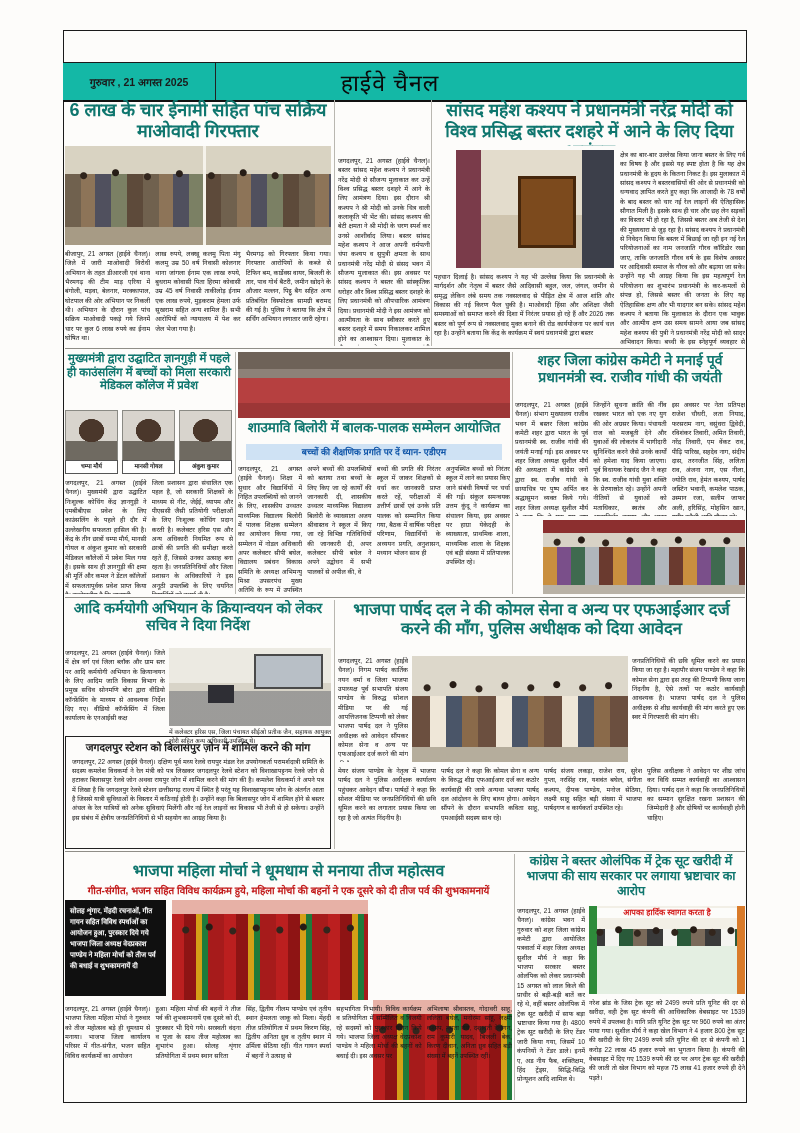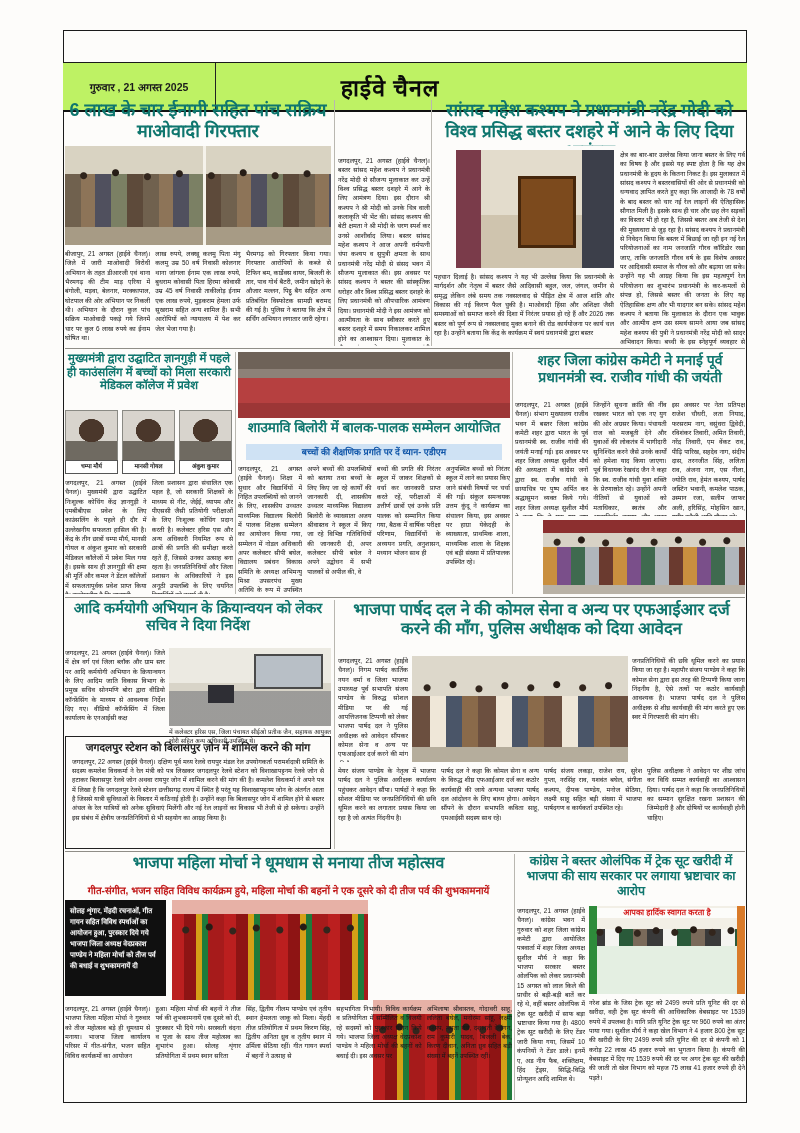--- a/index.html
+++ b/index.html
@@ -1,26 +1,26 @@
 <!DOCTYPE html>
 <html><head>
 <meta charset="utf-8">
 <style>
   html,body{margin:0;padding:0;background:#ffffff;}
   .page{position:relative;width:800px;height:1133px;background:#fdfcfa;overflow:hidden;
         font-family:"Liberation Sans",sans-serif;color:#1b1b1b;}
   .abs{position:absolute;box-sizing:border-box;}
   .frame{left:63px;top:30px;width:684px;height:1073px;border:1.6px solid #1a1a1a;}
   
-  .mast{left:63px;top:62px;width:684px;height:50px;border-top:1.3px solid #1a1a1a;
-        border-bottom:2.6px solid #111;background:#bef264;}
+  .mast{left:63px;top:62px;width:684px;height:40px;border-top:1.3px solid #1a1a1a;
+        border-bottom:2.6px solid #111;background:#14b8a6;}
   .mast-date{position:absolute;left:0;top:0;bottom:0;width:152px;border-right:1.4px solid #222;
         display:flex;align-items:center;justify-content:center;font-size:10.5px;font-weight:bold;}
   .mast-title{position:absolute;left:152px;right:182px;top:0;bottom:0;display:flex;align-items:center;
-        justify-content:center;font-size:23px;font-weight:bold;letter-spacing:1px;color:#0a0a0a;}
+        justify-content:center;font-size:23px;font-weight:normal;letter-spacing:1px;color:#0a0a0a;}
   .mast-right{position:absolute;right:0;top:0;bottom:0;width:180px;background:#3a4147;
         clip-path:polygon(20px 0,100% 0,100% 100%,0 100%);display:flex;align-items:center;
         justify-content:flex-end;padding-right:8px;gap:9px;}
   .mast-chev{position:absolute;left:27px;top:3px;bottom:3px;width:11px;background:#a2a9ae;
         transform:skewX(-22deg);}
   .mast-city{font-size:15px;font-weight:bold;color:#fff;z-index:2;}
   .mast-page{font-size:22px;font-weight:bold;color:#fff;border-left:2px solid #fff;
         padding-left:9px;line-height:1.2;z-index:2;}
   
   .vrule{position:absolute;width:1px;background:#b9b7b0;}
@@ -202,21 +202,21 @@
     <div class="bcol abs" style="left:294px;top:56px;width:113px;height:106px">जनप्रतिनिधियों की छवि धूमिल करने का प्रयास किया जा रहा है। महापौर संजय पाण्डेय ने कहा कि कोमल सेना द्वारा इस तरह की टिप्पणी किया जाना निंदनीय है, ऐसे तत्वों पर कठोर कार्यवाही आवश्यक है। भाजपा पार्षद दल ने पुलिस अधीक्षक से शीघ्र कार्यवाही की मांग करते हुए एक स्वर में गिरफ्तारी की मांग की।</div>
     <div class="cols abs" style="left:0;top:166px;width:407px;height:83px">
       <div class="bcol">मेयर संजय पाण्डेय के नेतृत्व में भाजपा पार्षद दल ने पुलिस अधीक्षक कार्यालय पहुंचकर आवेदन सौंपा। पार्षदों ने कहा कि सोशल मीडिया पर जनप्रतिनिधियों की छवि धूमिल करने का लगातार प्रयास किया जा रहा है जो अत्यंत निंदनीय है।</div>
       <div class="bcol">पार्षद दल ने कहा कि कोमल सेना व अन्य के विरुद्ध शीघ्र एफआईआर दर्ज कर कठोर कार्यवाही की जाये अन्यथा भाजपा पार्षद दल आंदोलन के लिए बाध्य होगा। आवेदन सौंपने के दौरान सभापति कविता साहू, एमआईसी सदस्य साथ रहे।</div>
       <div class="bcol">पार्षद संजय लकड़ा, राजेश राय, सुरेश गुप्ता, नरसिंह राव, यशवंत बघेल, संगीता कश्यप, दीपक पाण्डेय, मनोज सेठिया, लक्ष्मी साहू सहित बड़ी संख्या में भाजपा पार्षदगण व कार्यकर्ता उपस्थित रहे।</div>
       <div class="bcol">पुलिस अधीक्षक ने आवेदन पर शीघ्र जांच कर विधि सम्मत कार्यवाही का आश्वासन दिया। पार्षद दल ने कहा कि जनप्रतिनिधियों का सम्मान सुरक्षित रखना प्रशासन की जिम्मेदारी है और दोषियों पर कार्यवाही होनी चाहिए।</div>
     </div>
   </div>
 
   <div class="abs" style="left:65px;top:854px;width:447px;height:246px">
-    <div class="hl abs" style="left:0;top:0;width:447px;height:28px;font-size:16px">भाजपा महिला मोर्चा ने धूमधाम से मनाया तीज महोत्सव</div>
+    <div class="hl abs" style="left:0;top:8px;width:447px;height:28px;font-size:16px">भाजपा महिला मोर्चा ने धूमधाम से मनाया तीज महोत्सव</div>
     <div class="subhead-red abs" style="left:0;top:29px;width:447px;height:15px">गीत-संगीत, भजन सहित विविध कार्यक्रम हुये, महिला मोर्चा की बहनों ने एक दूसरे को दी तीज पर्व की शुभकामनायें</div>
     <div class="blackbox abs" style="left:0;top:46px;width:101px;height:96px">सोलह शृंगार, मेंहदी रचनाओं, गीत गायन सहित विविध स्पर्धाओं का आयोजन हुआ, पुरस्कार दिये गये भाजपा जिला अध्यक्ष वेदप्रकाश पाण्डेय ने महिला मोर्चा को तीज पर्व की बधाई व शुभकामनायें दी</div>
     <div class="photo photo-teej crowd abs" style="left:107px;top:46px;width:196px;height:100px"></div>
     <div class="photo photo-teej crowd abs" style="left:308px;top:46px;width:139px;height:100px"></div>
     <div class="cols abs" style="left:0;top:150px;width:447px;height:96px">
       <div class="bcol">जगदलपुर, 21 अगस्त (हाईवे चैनल)। भाजपा जिला महिला मोर्चा ने गुरुवार को तीज महोत्सव बड़े ही धूमधाम से मनाया। भाजपा जिला कार्यालय परिसर में गीत-संगीत, भजन सहित विविध कार्यक्रमों का आयोजन</div>
       <div class="bcol">हुआ। महिला मोर्चा की बहनों ने तीज पर्व की शुभकामनायें एक दूसरे को दी, पुरस्कार भी दिये गये। सरस्वती वंदना व पूजा के साथ तीज महोत्सव का शुभारंभ हुआ। सोलह शृंगार प्रतियोगिता में प्रथम स्थान सरिता</div>
       <div class="bcol">सिंह, द्वितीय नीलम पाण्डेय एवं तृतीय स्थान हेमलता जाकू को मिला। मेंहदी तीज प्रतियोगिता में प्रथम किरण सिंह, द्वितीय अनिता ध्रुव व तृतीय स्थान में उर्मिला सेठिया रहीं। गीत गायन स्पर्धा में बहनों ने उत्साह से</div>
       <div class="bcol">सहभागिता निभायी। विविध कार्यक्रम व प्रतियोगिता में सम्मिलित व विजयी रहे सदस्यों को पुरस्कार प्रदान किये गये। भाजपा जिला अध्यक्ष वेदप्रकाश पाण्डेय ने महिला मोर्चा की बहनों को बधाई दी। इस अवसर पर</div>
       <div class="bcol">अभिलाषा श्रीवास्तव, गोदावरी साहू, ललिता बघेल, मनोरमा साहू, लक्ष्मी कश्यप, ममता राय, दशावती देवांगन, राम कुमारी यादव, बिजली बेक, किरण दीवान, अनिता ध्रुव सहित बड़ी संख्या में बहनें उपस्थित रहीं।</div>

